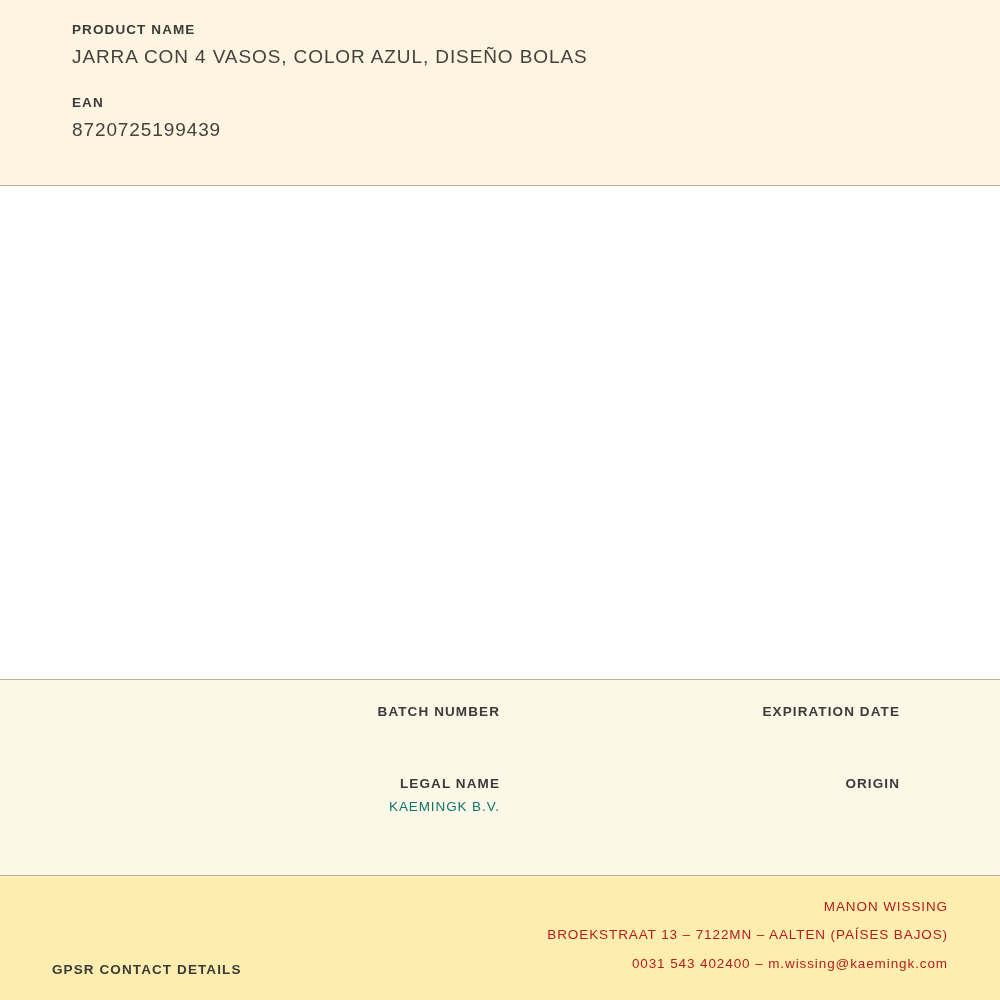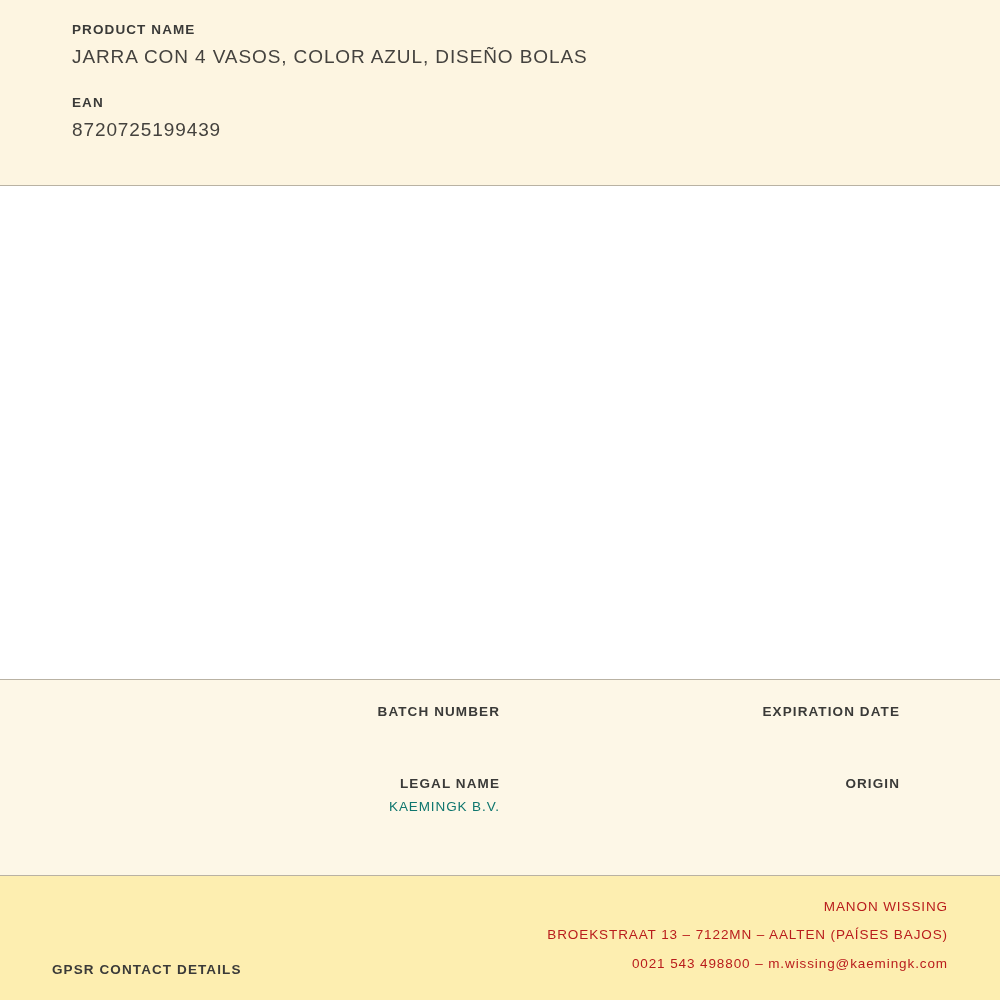--- a/index.html
+++ b/index.html
@@ -175,17 +175,17 @@
         <div class="d-label">ORIGIN</div>
       </div>
     </div>
   </div>
 
   <div class="footer-block">
     <div class="footer-title">GPSR CONTACT DETAILS</div>
     <div class="footer-right">
       <div class="line1">MANON WISSING</div>
       <div class="line2">BROEKSTRAAT 13 – 7122MN – AALTEN (PAÍSES BAJOS)</div>
-      <div class="line3">0021 543 498800 – m.wissing@kaemingk.com</div>
+      <div class="line3">0031 543 402400 – m.wissing@kaemingk.com</div>
     </div>
   </div>
 
 </div>
 
 </body></html>

